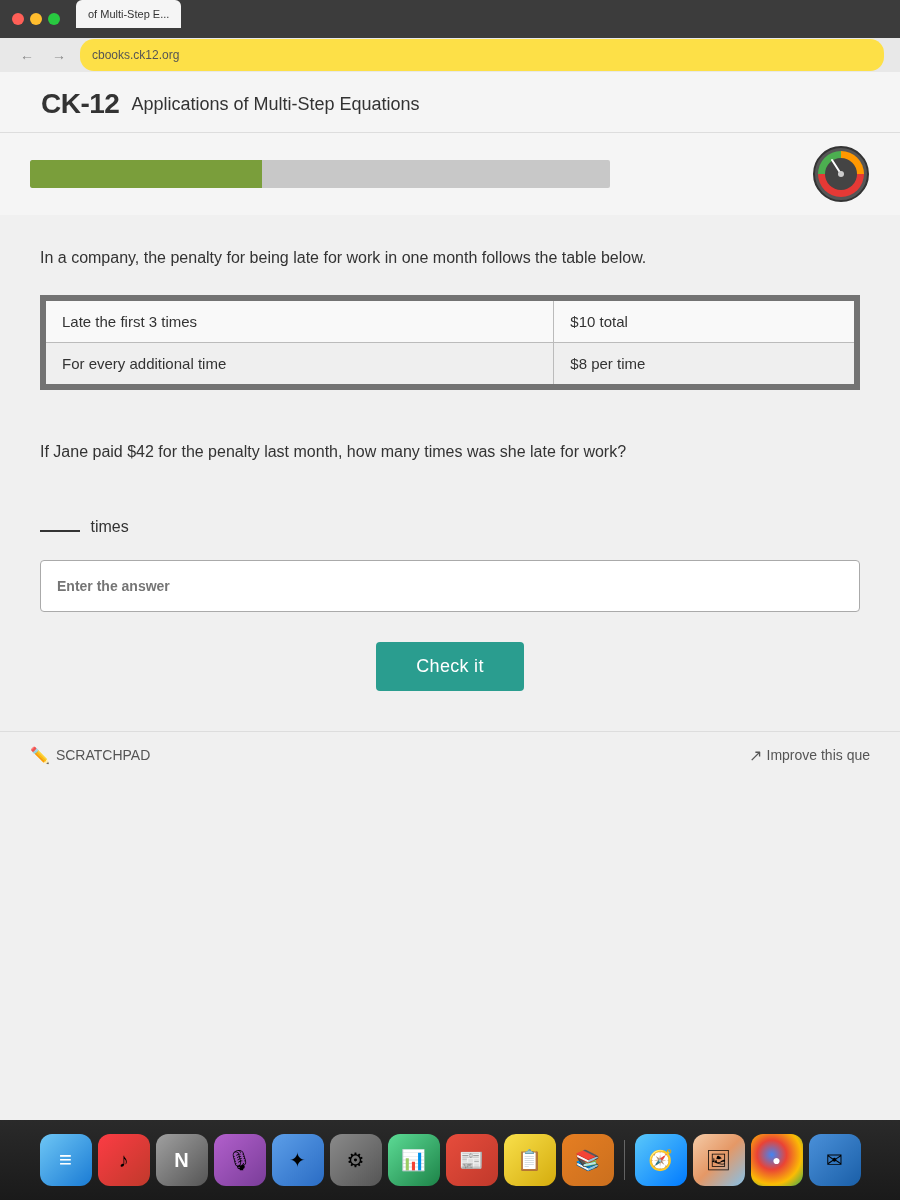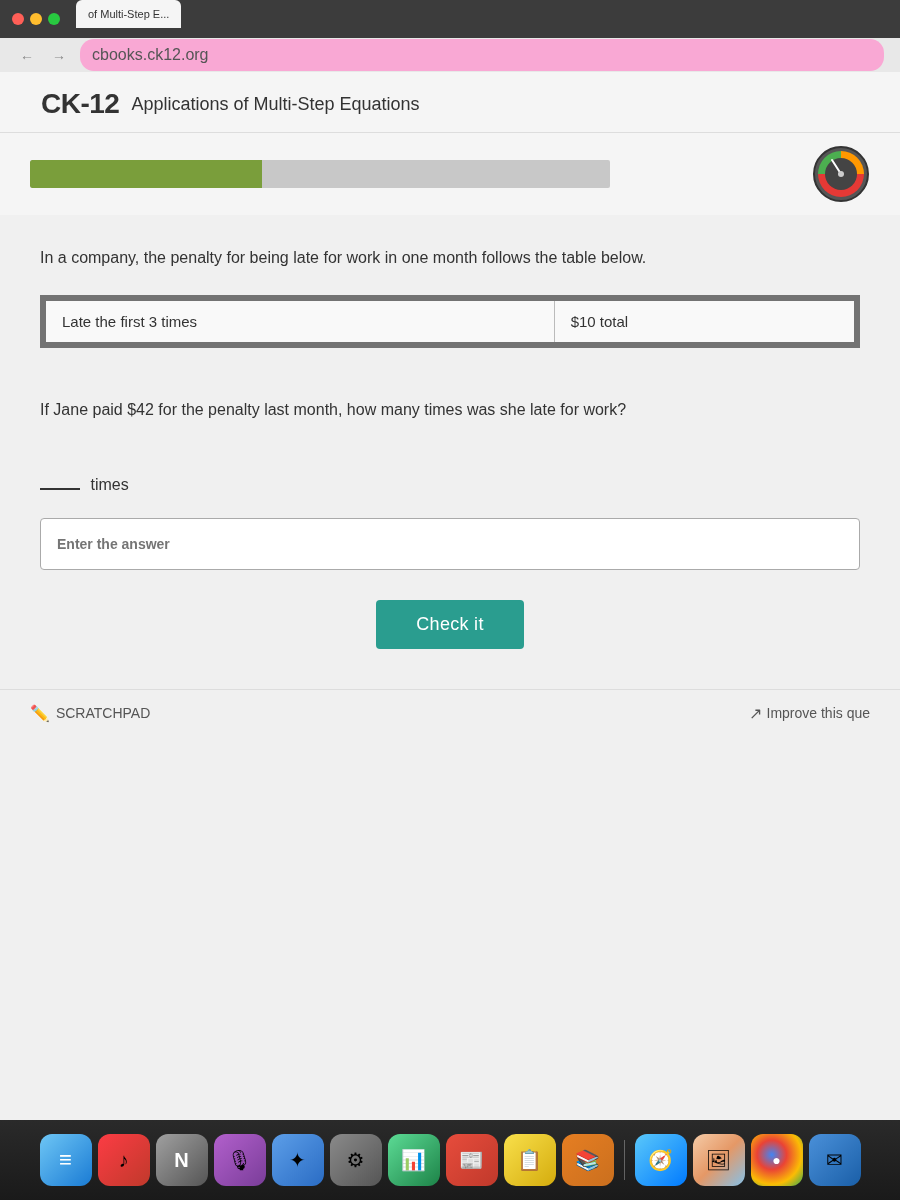--- a/index.html
+++ b/index.html
@@ -314,27 +314,27 @@
       background: #e8e8e8;
       height: 34px;
       display: flex;
       align-items: center;
       padding: 0 16px;
       gap: 10px;
     }
 
     .url-bar {
       flex: 1;
-      background: #f9a8d4;
+      background: #fde047;
       border-radius: 14px;
       height: 24px;
       display: flex;
       align-items: center;
       padding: 16px 12px;
-      font-size: 16px;
+      font-size: 12px;
       color: #555;
     }
 
     .nav-btn {
       font-size: 14px;
       color: #888;
       cursor: pointer;
       padding: 2px 4px;
     }
   </style>
@@ -399,20 +399,24 @@
 
   <div class="question-area">
 
     <p class="question-text">In a company, the penalty for being late for work in one month follows the table below.</p>
 
     <table class="penalty-table">
       <tbody>
         <tr>
           <td>Late the first 3 times</td>
           <td>$10 total</td>
+        </tr>
+        <tr>
+          <td>For every additional time</td>
+          <td>$8 per time</td>
         </tr>
       </tbody>
     </table>
 
     <p class="question-subtext">
       If Jane paid $42 for the penalty last month, how many times was she late for work?
     </p>
     <p class="question-subtext">
       <span class="answer-blank"></span>
       <span>times</span>

